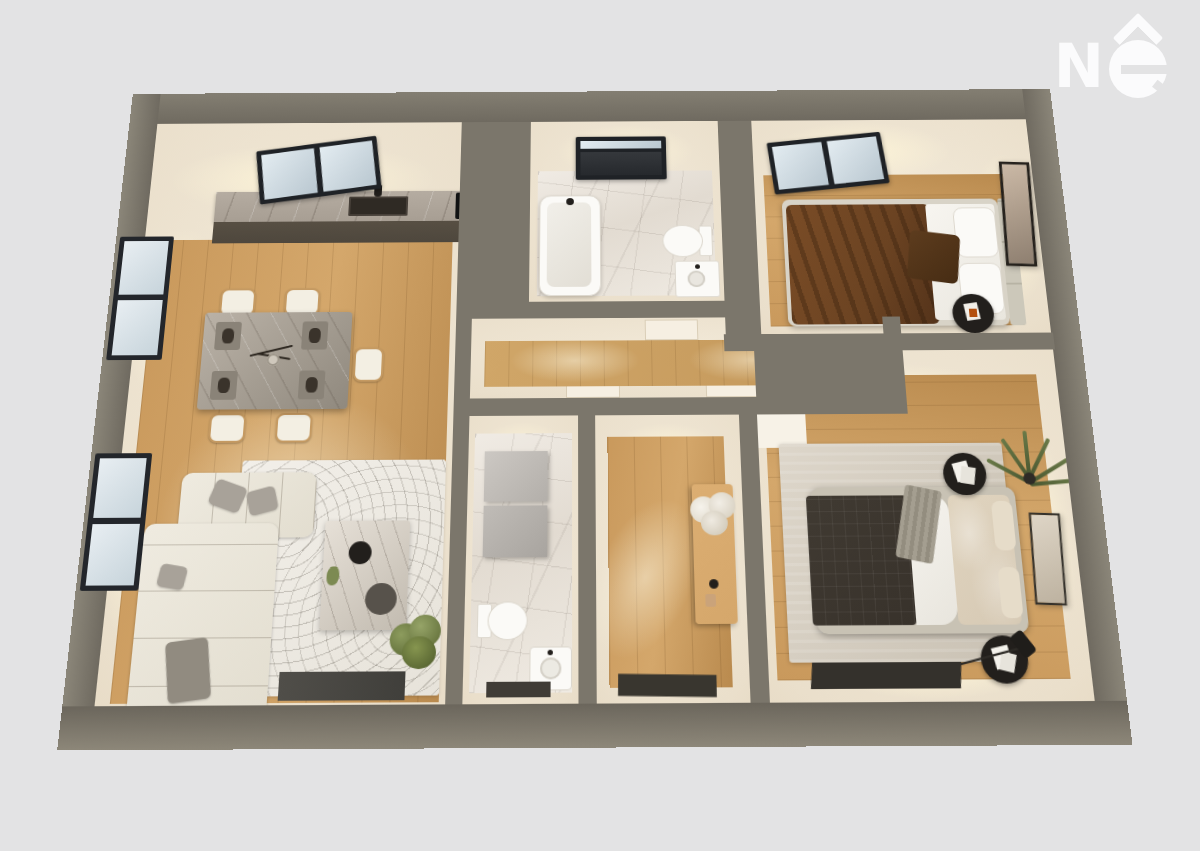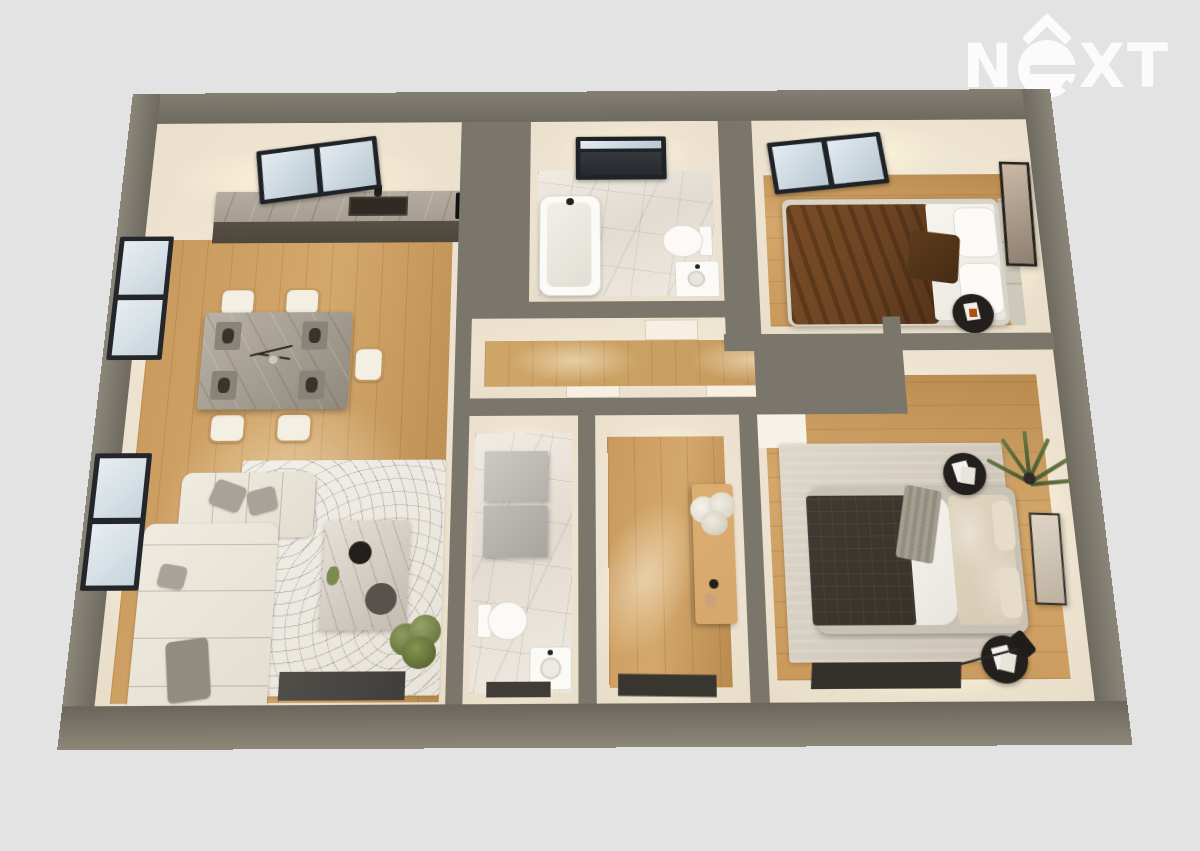--- a/index.html
+++ b/index.html
@@ -92,21 +92,20 @@
 
   <div class="logo">
     <span style="margin-top:14px">N</span>
     <span class="emark">
       <span class="roof"></span>
       <span class="disc">
         <span class="ebar"></span>
         <span class="enotch"></span>
       </span>
     </span>
-    <span style="margin-top:14px">XT</span>
   </div>
 
   <div class="plan">
 
     <div class="room" style="left:30px;top:36px;width:326px;height:600px;">
       <div class="glow" style="left:20px;top:24px;width:280px;height:84px;"></div>
       <div class="glow" style="left:-10px;top:120px;width:100px;height:190px;"></div>
       <div class="glow" style="left:-10px;top:360px;width:100px;height:190px;"></div>
       <div class="a wood-v" style="left:14px;top:134px;width:306px;height:464px;"></div>
       <div class="pool" style="left:40px;top:300px;width:260px;height:240px;transform:rotate(-28deg);"></div>

